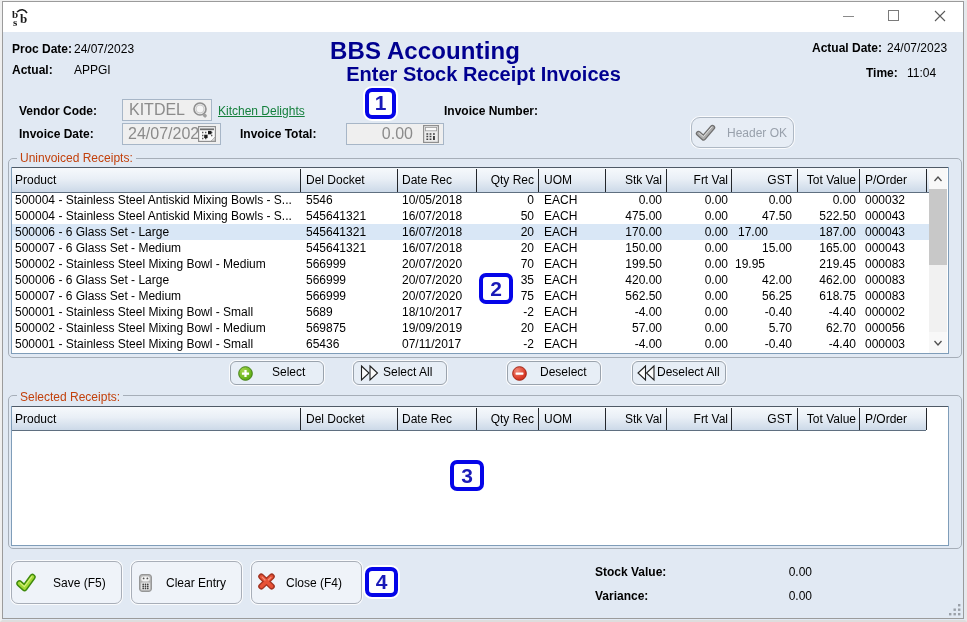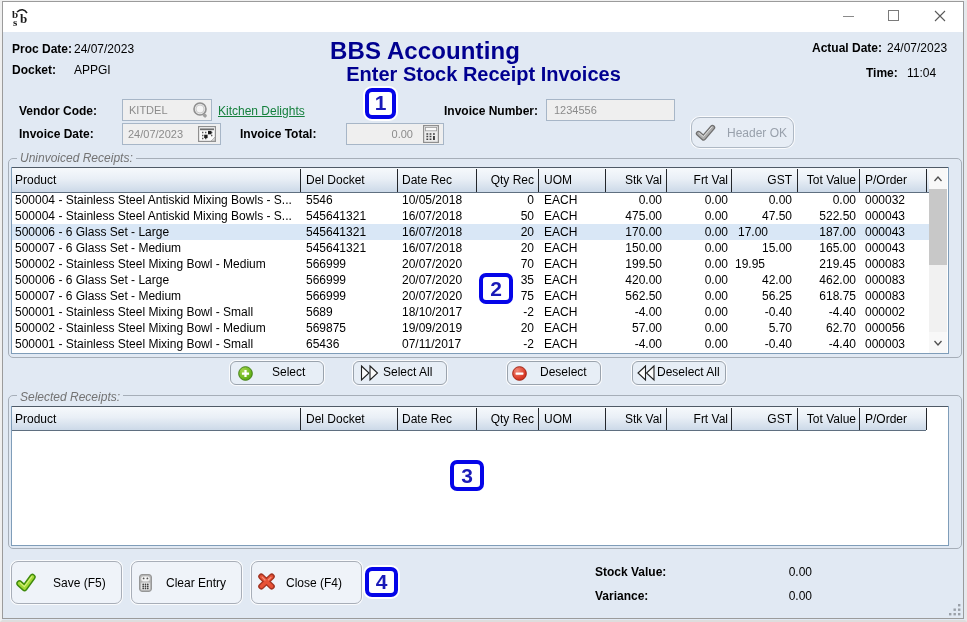--- a/index.html
+++ b/index.html
@@ -6,24 +6,24 @@
   body{width:967px;height:622px;font-family:"Liberation Sans",sans-serif;overflow:hidden;background:#f0f0f0;}
   #win{position:absolute;left:0;top:0;width:967px;height:622px;background:#e1e9f3;}
   #winborder{position:absolute;left:2px;top:1px;width:962px;height:618px;border:1px solid #9b9b9b;box-sizing:border-box;pointer-events:none;z-index:50;}
   #winouter{position:absolute;left:0;top:0;width:967px;height:622px;box-sizing:border-box;border-left:2px solid #efefef;border-right:2px solid #e8e8e8;border-bottom:2px solid #dddddd;border-top:1px solid #f0f0f0;pointer-events:none;z-index:51;}
   #titlebar{position:absolute;left:3px;top:2px;width:961px;height:30px;background:#ffffff;}
   #titletext{position:absolute;left:30px;top:9px;font-size:11.6px;color:#6e6e6e;}
   .abs{position:absolute;}
   .b{font-weight:bold;}
   .f13{font-size:12px;color:#000;}
   .navy{color:#000090;}
-  .inp{position:absolute;background:#efefef;border:1px solid #a7b6c7;box-sizing:border-box;font-size:11px;color:#8b8b8b;}
+  .inp{position:absolute;background:#efefef;border:1px solid #a7b6c7;box-sizing:border-box;font-size:16px;color:#8b8b8b;}
   .lnk{color:#15803d;text-decoration:underline;font-size:12px;}
   .fieldset{position:absolute;border:1px solid #a6aeb8;border-radius:5px;box-sizing:border-box;}
-  .fldlabel{position:absolute;font-size:12px;color:#737373;background:#e1e9f3;padding:0 3px;font-style:italic;}
+  .fldlabel{position:absolute;font-size:12px;color:#c2410c;background:#e1e9f3;padding:0 3px;}
   .tbl{position:absolute;background:#ffffff;border:1px solid #7f9db9;box-sizing:border-box;}
   .thead{position:absolute;left:0;top:0;background:linear-gradient(#f6f9fc,#e9eff6 45%,#ccd9e8);border-bottom:1px solid #5f6f80;}
   .hsep{position:absolute;top:0;width:1px;background:#23262b;}
   .hcell{position:absolute;top:4px;font-size:12px;color:#000;white-space:nowrap;}
   .row{position:absolute;height:16px;white-space:nowrap;}
   .cell{position:absolute;top:1px;font-size:12px;line-height:14px;color:#000;white-space:nowrap;}
   .btn{position:absolute;background:#e7eef6;border:1px solid #9aa3ad;border-radius:6px;box-sizing:border-box;font-size:12px;color:#000;box-shadow:0 0 0 1px #fafbfd;}
   .bigbtn{position:absolute;background:#eff3f9;border:1px solid #a8aeb8;border-radius:7px;box-sizing:border-box;box-shadow:0 0 0 1px #fafbfd;}
   .marker{position:absolute;background:#ffffff;border:4px solid #0505e8;border-radius:7px;box-sizing:border-box;color:#1a1ab8;font-weight:bold;text-align:center;box-shadow:0 0 0 2px #ffffff;}
 </style>
@@ -42,42 +42,41 @@
     </svg>
     <div class="abs" style="left:840px;top:14px;width:11px;height:1px;background:#8a8a8a"></div>
     <div class="abs" style="left:885px;top:8px;width:11px;height:11px;border:1px solid #7a7a7a;box-sizing:border-box"></div>
     <svg class="abs" style="left:930px;top:7px" width="14" height="14" viewBox="0 0 14 14">
       <path d="M2 2 L12 12 M12 2 L2 12" stroke="#5a5a5a" stroke-width="1.1"></path>
     </svg>
   </div>
 
   <div class="abs f13 b" style="left:12px;top:42px">Proc Date:</div>
   <div class="abs f13" style="left:74px;top:42px">24/07/2023</div>
-  <div class="abs f13 b" style="left:12px;top:63px">Docket:</div>
+  <div class="abs f13 b" style="left:12px;top:63px">Actual:</div>
   <div class="abs f13" style="left:74px;top:63px">APPGI</div>
 
   <div class="abs navy b" style="left:0;top:37px;width:850px;text-align:center;font-size:24px;letter-spacing:0.1px">BBS Accounting</div>
   <div class="abs navy b" style="left:0;top:63px;width:967px;text-align:center;font-size:20px">Enter Stock Receipt Invoices</div>
 
   <div class="abs f13 b" style="left:812px;top:41px">Actual Date:</div>
   <div class="abs f13" style="left:887px;top:41px">24/07/2023</div>
   <div class="abs f13 b" style="left:866px;top:66px">Time:</div>
   <div class="abs f13" style="left:907px;top:66px">11:04</div>
 
   <div class="abs f13 b" style="left:19px;top:104px">Vendor Code:</div>
   <div class="inp" style="left:122px;top:99px;width:90px;height:22px;line-height:20px;padding-left:6px">KITDEL</div>
   <svg class="abs" style="left:192px;top:101px" width="18" height="19" viewBox="0 0 18 19">
     <circle cx="8" cy="8" r="6" fill="#e8e8e8" stroke="#8f8f8f" stroke-width="1.6"></circle>
     <circle cx="8" cy="8" r="4" fill="#f4f4f4" stroke="#cccccc" stroke-width="1"></circle>
     <rect x="12" y="12.5" width="4" height="3.4" rx="1.5" transform="rotate(45 13 13)" fill="#9f9f9f"></rect>
   </svg>
   <div class="abs lnk" style="left:218px;top:104px">Kitchen Delights</div>
 
   <div class="abs f13 b" style="left:444px;top:104px">Invoice Number:</div>
-  <div class="inp" style="left:546px;top:99px;width:129px;height:22px;line-height:20px;padding-left:7px">1234556</div>
 
   <div class="abs f13 b" style="left:19px;top:127px">Invoice Date:</div>
   <div class="inp" style="left:122px;top:123px;width:99px;height:22px;line-height:20px;padding-left:5px">24/07/2023</div>
   <svg class="abs" style="left:198px;top:126px" width="18" height="16" viewBox="0 0 18 16">
     <rect x="0.6" y="0.6" width="16.8" height="14.8" fill="#fbfbfb" stroke="#8f8f8f" stroke-width="1.2"></rect>
     <rect x="2" y="2.4" width="14" height="1.8" fill="#6e6e6e"></rect>
     <path d="M4 6.5h1.4M7 6.5h1.4M13 6.5h1.4M4 9.5h1.4M13 9.5h1.4M4 12.5h1.4M7 12.5h1.4" stroke="#5a5a5a" stroke-width="1.3"></path>
     <rect x="10" y="4.9" width="3.4" height="3.4" fill="#1d1d1d"></rect>
     <rect x="6.2" y="8.7" width="3.4" height="3.4" fill="#1d1d1d"></rect>
     <path d="M13 15 L17 11 V15 Z" fill="#d9d9d9" stroke="#9a9a9a" stroke-width="0.6"></path>

